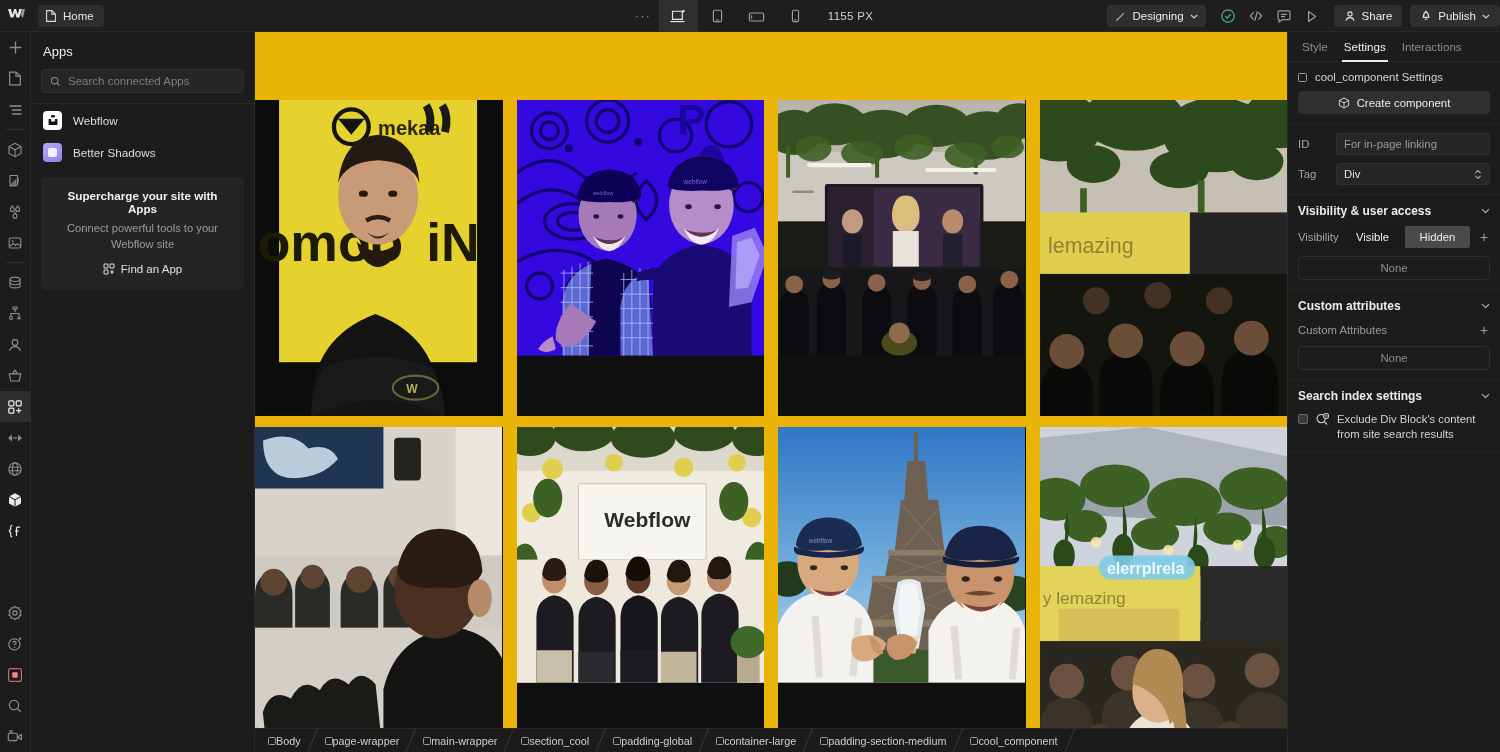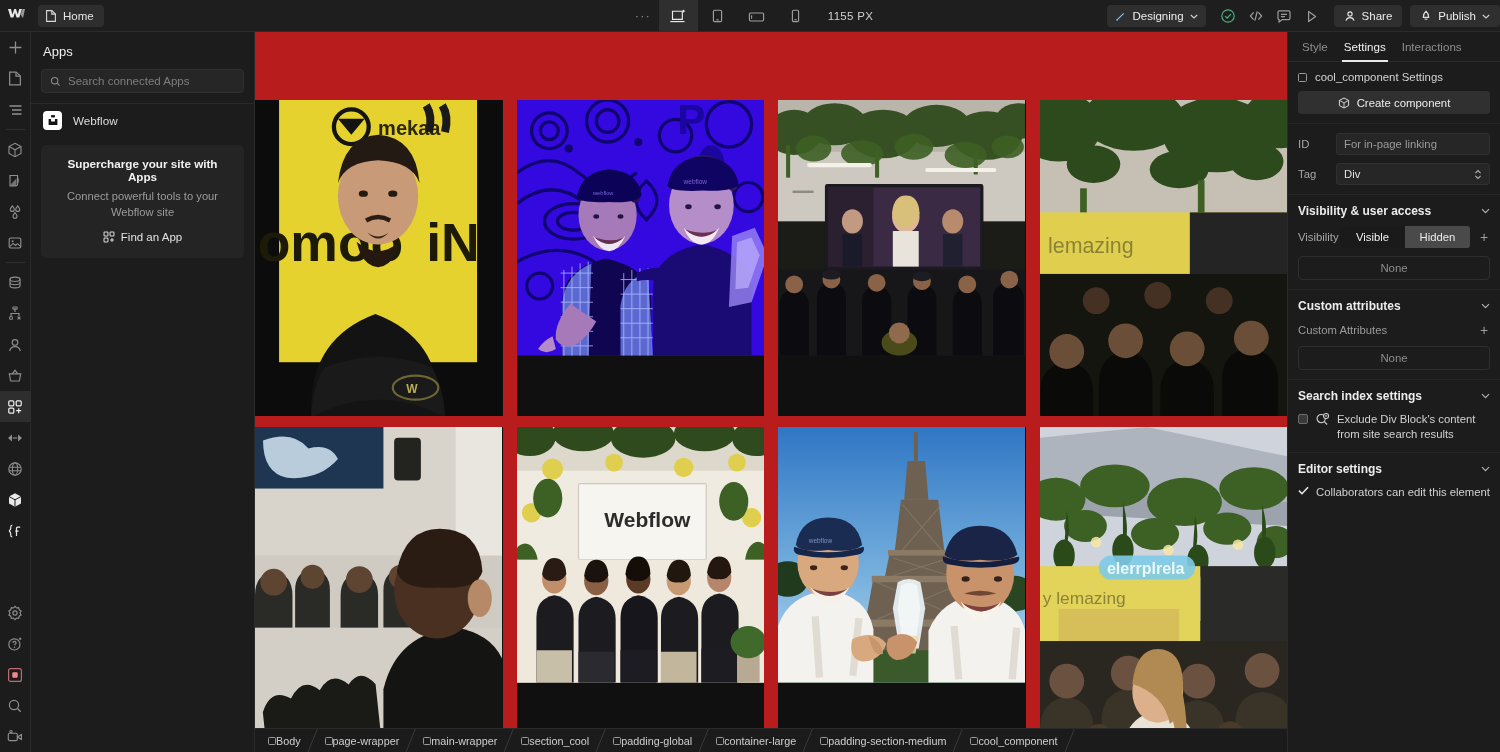--- a/index.html
+++ b/index.html
@@ -114,21 +114,21 @@
   .promo-h { font-size: 11.7px; font-weight: 700; color: #f0f0f0; margin-bottom: 6px; }
   .promo-p { font-size: 11.2px; color: #9b9b9b; line-height: 1.42; }
   .promo-cta {
     display: inline-flex; align-items: center; gap: 6px;
     margin-top: 10px; font-size: 11.5px; color: #e2e2e2; cursor: default;
   }
 
   
   .canvas {
     position: absolute; top: 32px; left: 255px; right: 213px; bottom: 24px;
-    background: #b91c1c; overflow: hidden; text-decoration: underline;
+    background: #eab308; overflow: hidden; text-decoration: underline;
   }
   .grid {
     position: absolute; left: 0; top: 68px; right: 0;
     display: grid; grid-template-columns: repeat(4, 1fr); gap: 11px 14px;
     padding: 0 0 0 0;
   }
   .cell { position: relative; height: 316px; overflow: hidden; background: #101010; }
   .cell .ph { position: absolute; inset: 0; }
 
   
@@ -479,20 +479,26 @@
     <div class="app-row">
       <div class="app-ico unsplash">
         <svg width="12" height="12" viewBox="0 0 12 12">
             <path fill="#121212" d="M4.1 1.1h3.8v2.3H4.1z"></path>
             <path fill="#121212" d="M1.6 4.9h2.5v2.5h3.8V4.9h2.5v6H1.6z"></path>
           </svg>
       </div>
       <div class="app-name">Webflow</div>
     </div>
 
+    <div class="app-row">
+      <div class="app-ico shadows">
+          <i></i>
+        </div>
+      <div class="app-name">Better Shadows</div>
+    </div>
 
     <div class="promo">
       <div class="promo-h">Supercharge your site with Apps</div>
       <div class="promo-p">Connect powerful tools to your Webflow site</div>
       <div class="promo-cta">
         <svg width="12" height="12" viewBox="0 0 14 14">
             <rect x="1.2" y="1.2" width="4.6" height="4.6" rx=".9" fill="none" stroke="#dcdcdc" stroke-width="1.2"></rect>
             <rect x="8.2" y="1.2" width="4.6" height="4.6" rx=".9" fill="none" stroke="#dcdcdc" stroke-width="1.2"></rect>
             <rect x="1.2" y="8.2" width="4.6" height="4.6" rx=".9" fill="none" stroke="#dcdcdc" stroke-width="1.2"></rect>
             <path stroke="#dcdcdc" stroke-width="1.2" d="M10.5 8.2v4.6M8.2 10.5h4.6"></path>
@@ -1060,34 +1066,20 @@
         <svg width="15" height="15" viewBox="0 0 16 16" style="flex:none;margin-top:0">
             <circle cx="6.6" cy="7" r="4.4" fill="none" stroke="#cfcfcf" stroke-width="1.2"></circle>
             <path stroke="#cfcfcf" stroke-width="1.3" d="m9.9 10.3 3 3"></path>
             <circle cx="11.8" cy="4.2" r="2.7" fill="#1c1c1c" stroke="#cfcfcf" stroke-width="1.1"></circle>
             <path stroke="#cfcfcf" stroke-width="1.2" d="M10.5 4.2h2.6"></path>
           </svg>
         <div class="chk-txt">Exclude Div Block's content from site search results</div>
       </div>
     </div>
 
-    <div class="sec" style="border-bottom:none">
-      <div class="sec-hdr">
-        <span>Editor settings</span>
-        <svg width="9" height="6" viewBox="0 0 9 6">
-            <path fill="none" stroke="#b0b0b0" stroke-width="1.2" d="M1 1.2 4.5 4.7 8 1.2"></path>
-          </svg>
-      </div>
-      <div class="chk-row">
-        <svg class="tick" width="11" height="9" viewBox="0 0 11 9">
-            <path fill="none" stroke="#e8e8e8" stroke-width="1.6" d="M1 4.6 4 7.7 10 1.2"></path>
-          </svg>
-        <div class="chk-txt">Collaborators can edit this element</div>
-      </div>
-    </div>
   </div>
 
   <div class="crumbs">
     <div class="crumb">
       <span class="sq"></span>
       <span>Body</span>
     </div>
     <div class="crumb">
       <span class="sq"></span>
       <span>page-wrapper</span>

